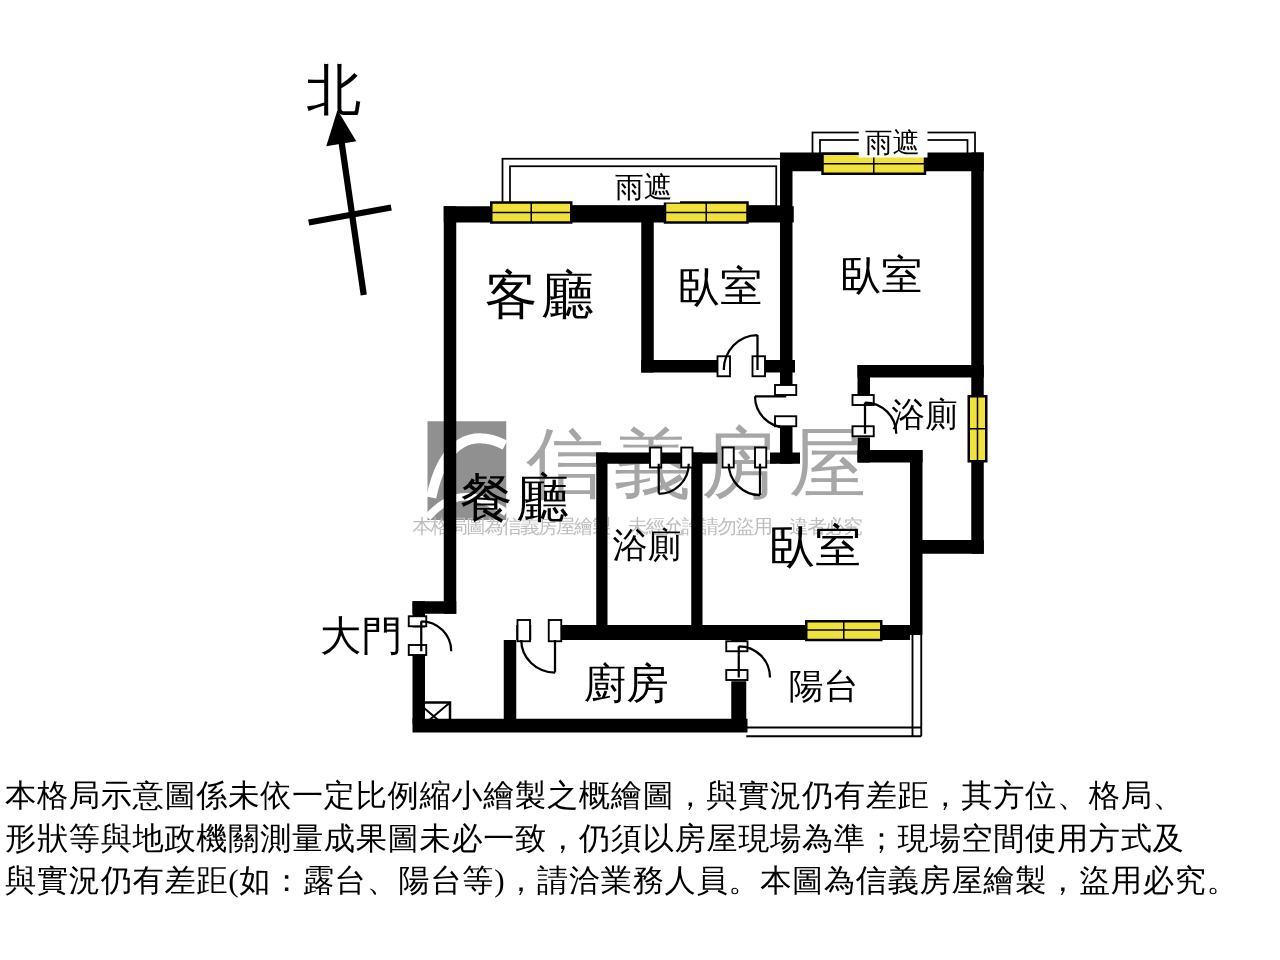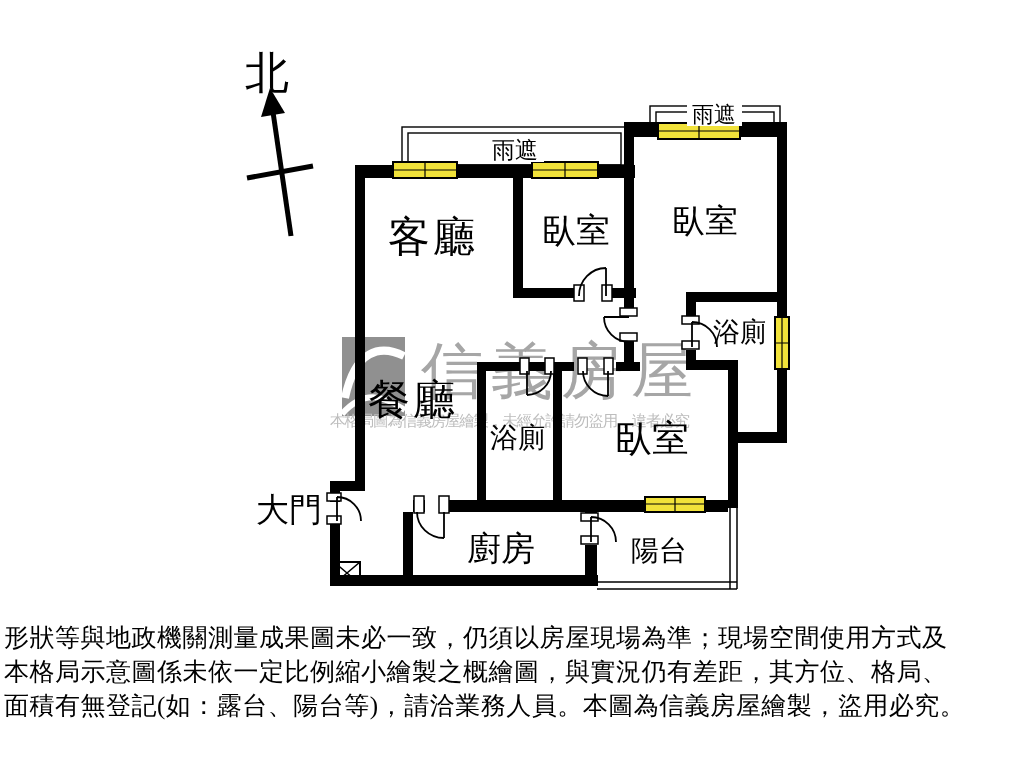--- a/index.html
+++ b/index.html
@@ -150,18 +150,18 @@
     <text class="room-label" x="652" y="438" font-size="37" dominant-baseline="central">臥室</text>
     <text class="room-label" x="740" y="332" font-size="27" dominant-baseline="central">浴廁</text>
     <text class="room-label" x="518" y="437" font-size="28" dominant-baseline="central">浴廁</text>
     <text class="room-label" x="501" y="548" font-size="34" dominant-baseline="central">廚房</text>
     <text class="room-label" x="659" y="550" font-size="28" dominant-baseline="central">陽台</text>
     <text class="room-label" x="289" y="510" font-size="33" dominant-baseline="central">大門</text>
   </g>
 </svg>
 
   <div id="disclaimer">
+    <div>本格局示意圖係未依一定比例縮小繪製之概繪圖，與實況仍有差距，其方位、格局、</div>
     <div>形狀等與地政機關測量成果圖未必一致，仍須以房屋現場為準；現場空間使用方式及</div>
-    <div>本格局示意圖係未依一定比例縮小繪製之概繪圖，與實況仍有差距，其方位、格局、</div>
-    <div>面積有無登記(如：露台、陽台等)，請洽業務人員。本圖為信義房屋繪製，盜用必究。</div>
+    <div>與實況仍有差距(如：露台、陽台等)，請洽業務人員。本圖為信義房屋繪製，盜用必究。</div>
   </div>
 
 </div>
 
 </body></html>

